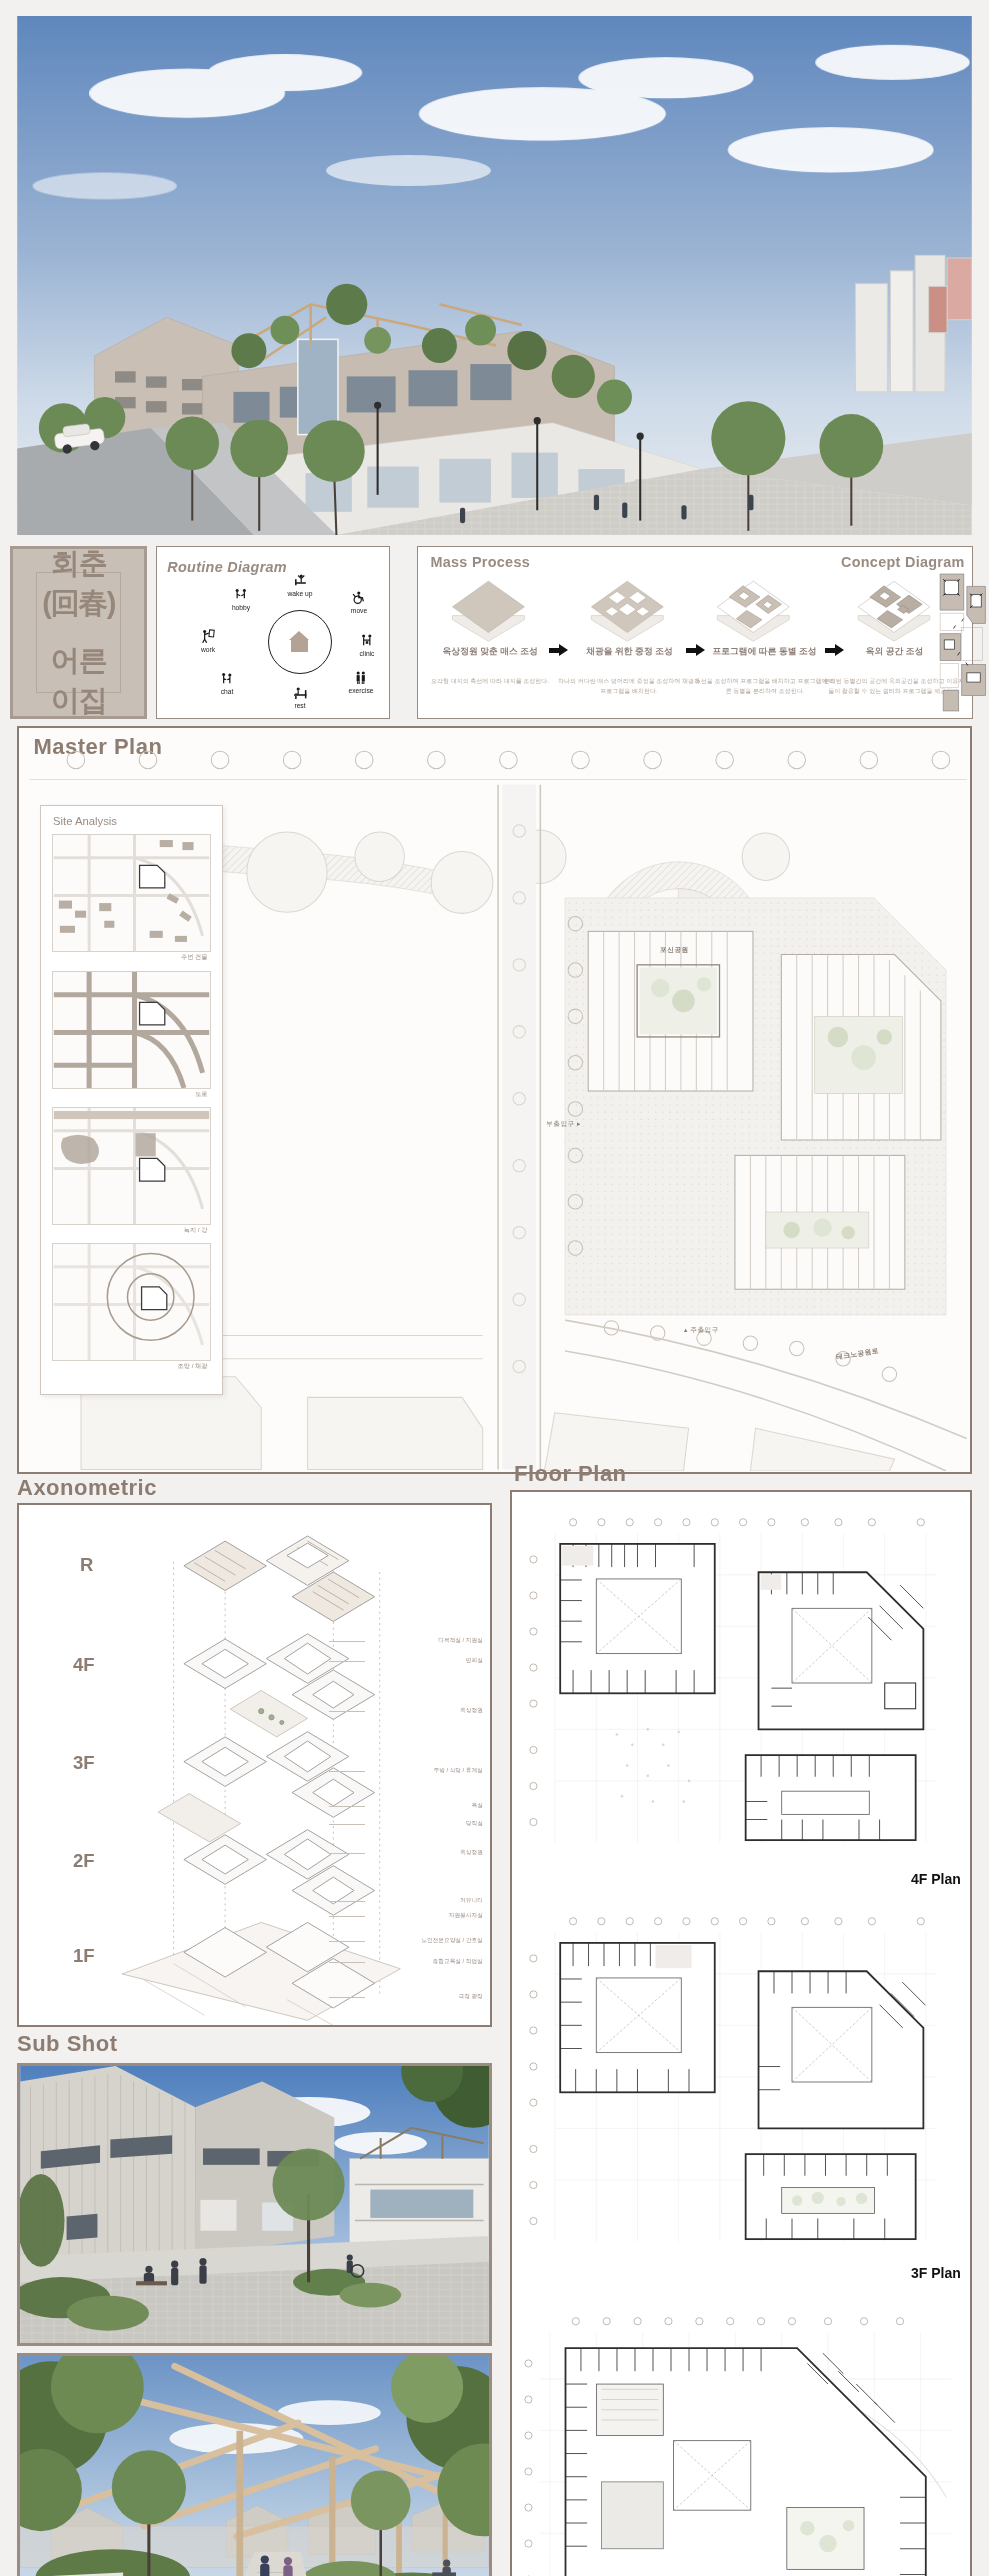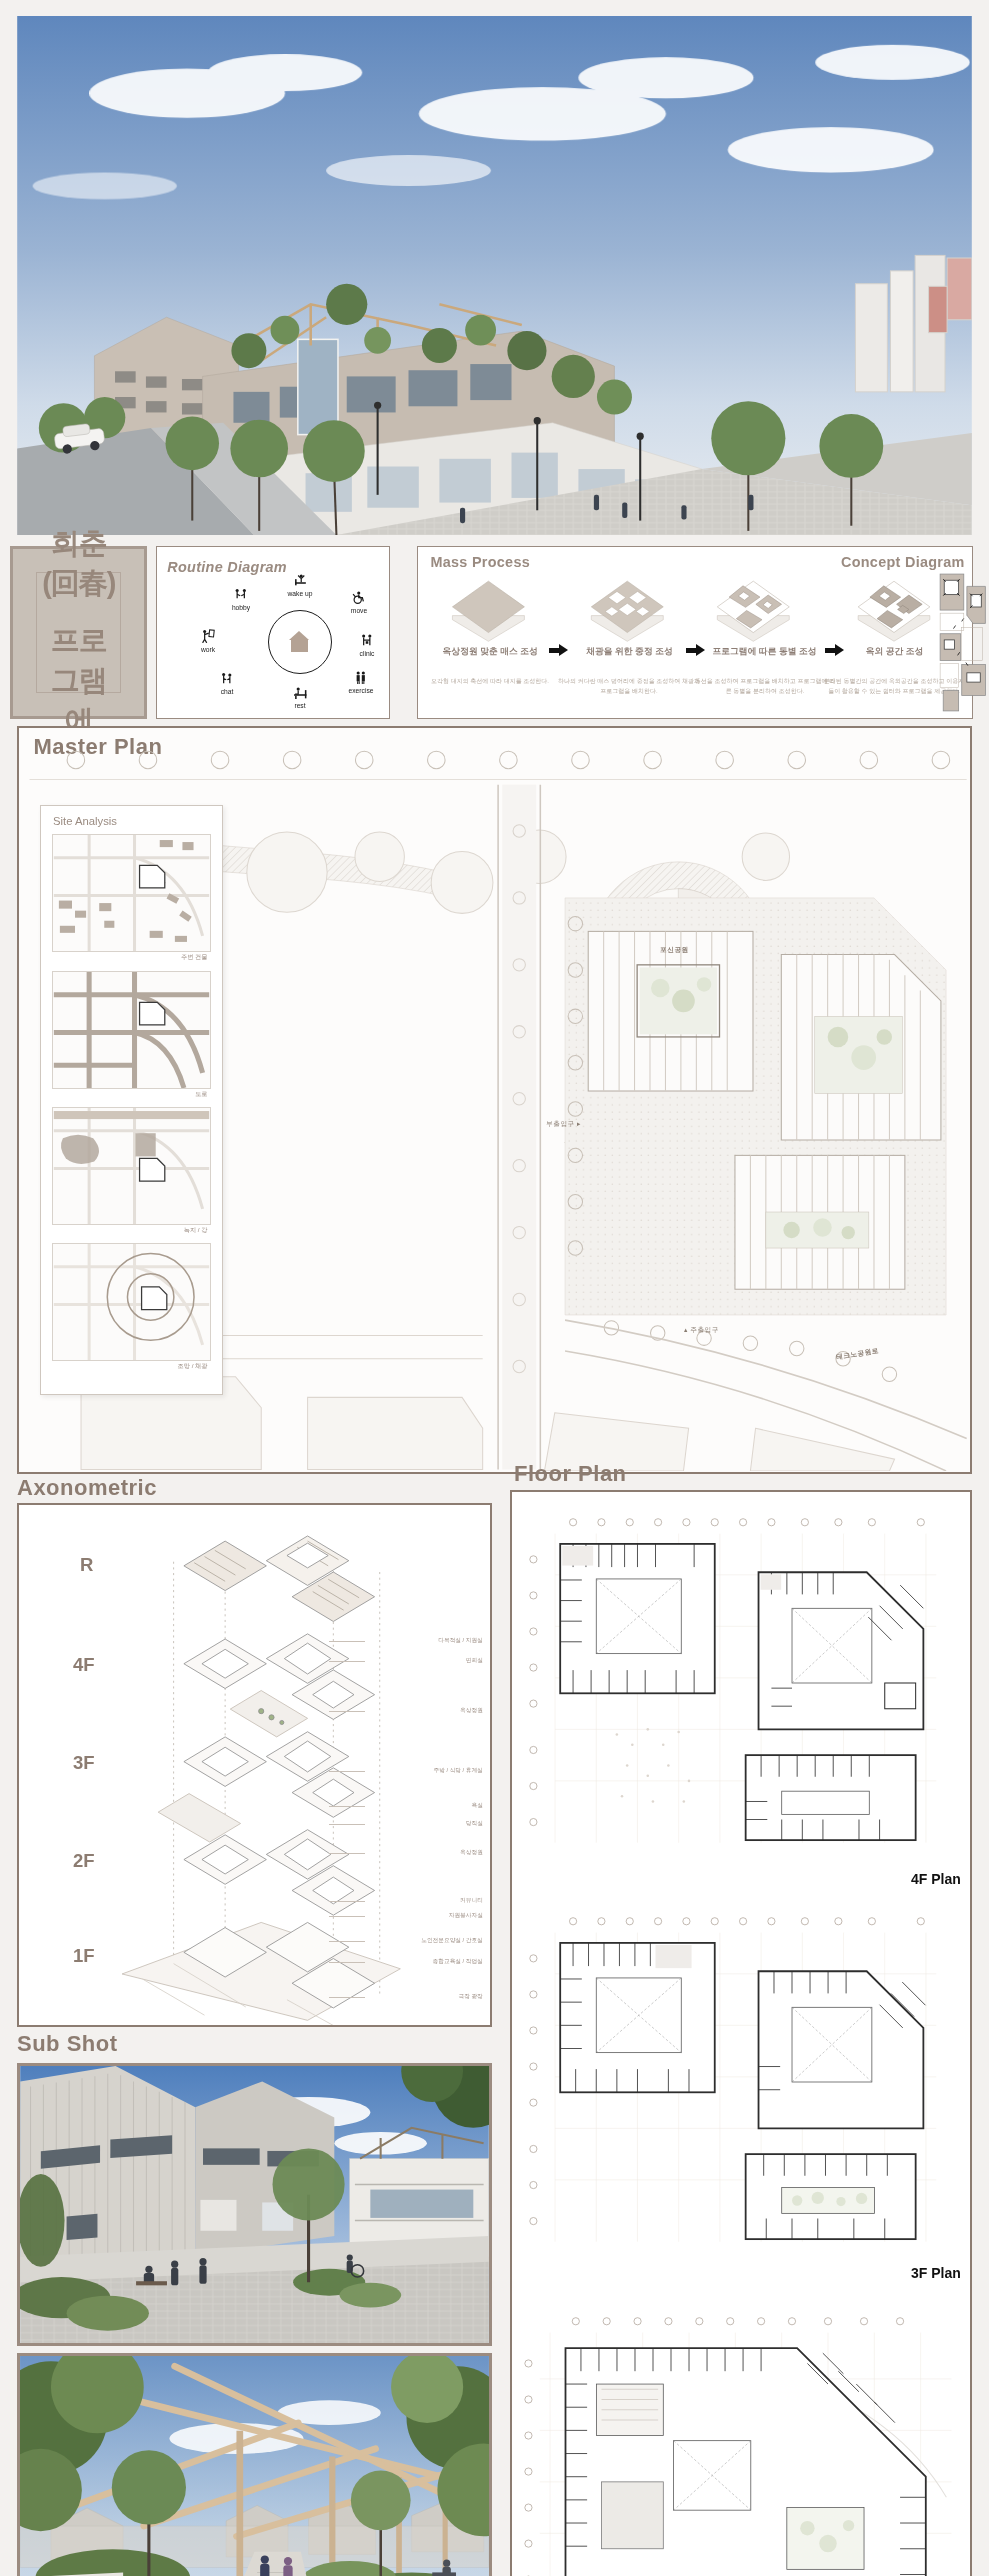--- a/index.html
+++ b/index.html
@@ -200,21 +200,21 @@
     <rect x="18" y="0" width="52" height="20" rx="8" fill="#e8e7e4" stroke="#b9b6b1"></rect>
     <circle cx="22" cy="44" r="9" fill="#33343a"></circle>
         <circle cx="76" cy="44" r="9" fill="#33343a"></circle>
   </g>
 </svg>
 </div>
 
 <div class="title-box">
   <div class="inner">
     <div class="t">회춘(回春)</div>
-    <div class="t">프로그램에</div>
+    <div class="t">어른이집</div>
   </div>
 </div>
 
 <div class="hbox" style="left:156px;width:234px;">
   <div class="small-title abs" style="left:10.3px;top:12px;font-style:italic;">Routine Diagram</div>
   <div class="ring"></div>
   <div class="house"></div>
 
   <div class="routine-item" style="left:120px;top:27px;">
     <svg width="14.4" height="13.4" viewBox="0 0 28 26">

